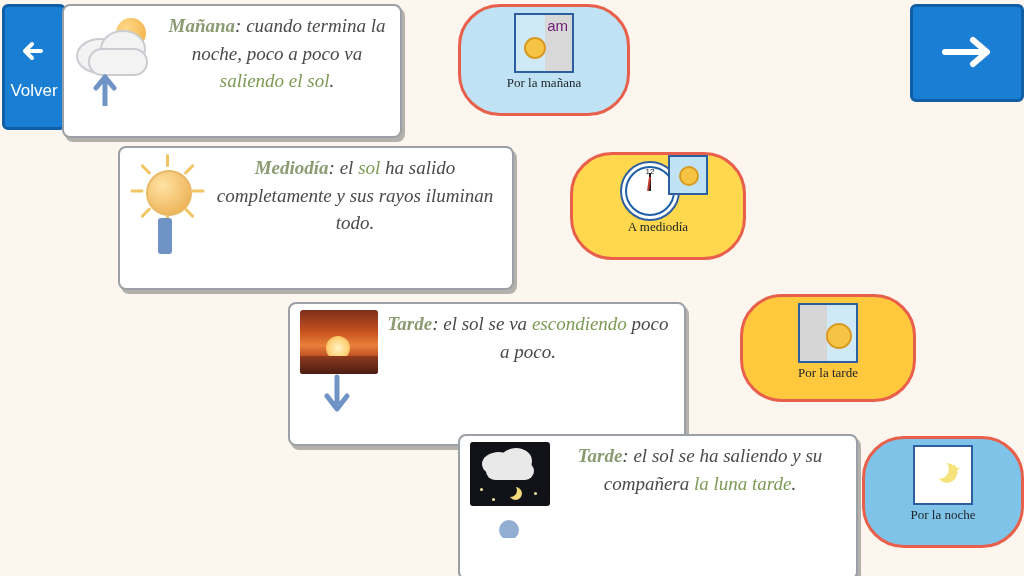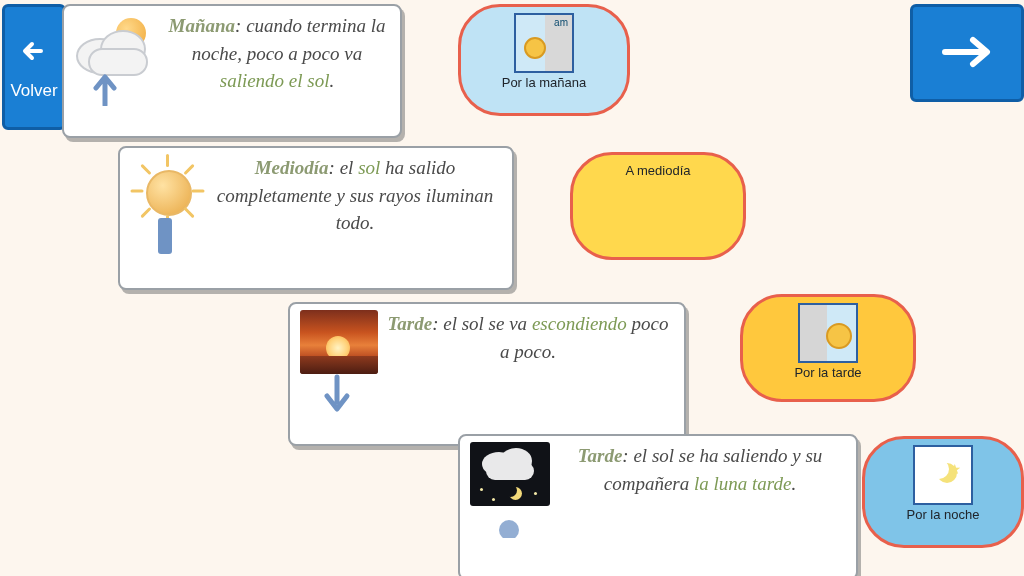--- a/index.html
+++ b/index.html
@@ -168,42 +168,42 @@
     cursor: pointer;
   }
   .bubble .pic {
     width: 56px; height: 56px;
     border: 2px solid #2d5fa0;
     background: #ffffff;
     position: relative;
     overflow: hidden;
   }
   .bubble .cap {
-    font-family: Liberation Sans, sans-serif;
+    font-family: Liberation Serif, serif;
     font-size: 13px;
     color: #20252b;
     margin-top: 2px;
     white-space: nowrap;
   }
   #bub-manana { left: 458px; top: 4px; width: 166px; height: 100px;
     background: #bfe3f5; padding-top: 6px; }
   #bub-mediodia { left: 570px; top: 152px; width: 170px; height: 96px;
     background: #ffd84d; padding-top: 6px; }
   #bub-tarde { left: 740px; top: 294px; width: 170px; height: 96px;
     background: #ffc83d; padding-top: 6px; }
   #bub-noche { left: 862px; top: 436px; width: 156px; height: 100px;
     background: #7fc4e8; padding-top: 6px; }
 
   
   .pic-am .sky { position:absolute; left:0; top:0; width:100%; height:100%;
     background: linear-gradient(to right, #cfe9f7 0%, #cfe9f7 52%, #d8d8d8 52%, #d8d8d8 100%); }
   .pic-am .s { position:absolute; left:8px; top:22px; width:18px; height:18px;
     border-radius:50%; background:#f6c445; border:2px solid #d99a22;}
-  .pic-am .txt { position:absolute; right:4px; top:2px; font-size:10px;
-    font-family:"Liberation Sans", sans-serif; color:#0c4a6e; }
+  .pic-am .txt { position:absolute; right:4px; top:2px; font-size:15px;
+    font-family:"Liberation Sans", sans-serif; color:#701a75; }
 
   .pic-clock { background:#ffffff; border-radius:50% !important; }
   .pic-clock .face { position:absolute; left:3px; top:3px; right:3px; bottom:3px;
     border:2px solid #1d5fa8; border-radius:50%; background:#fff; }
   .pic-clock .h { position:absolute; left:50%; top:50%; width:2px; height:14px;
     background:#c0392b; transform-origin: 1px 0; transform: translate(-1px,-14px); }
   .pic-clock .m { position:absolute; left:50%; top:50%; width:2px; height:18px;
     background:#1d1d1d; transform-origin: 1px 18px; transform: translate(-1px,-18px); }
   .pic-clock .n12 { position:absolute; left:50%; top:4px; transform:translateX(-50%);
     font-size:8px; color:#1d1d1d; font-family:"Liberation Sans", sans-serif; }
@@ -328,20 +328,31 @@
 <div class="bubble" id="bub-manana">
   <div class="pic pic-am">
     <div class="sky"></div>
     <div class="s"></div>
     <div class="txt">am</div>
   </div>
   <div class="cap">Por la mañana</div>
 </div>
 
 <div class="bubble" id="bub-mediodia">
+  <div style="position:relative; width:92px; height:56px;">
+    <div class="pic pic-clock" style="position:absolute; left:8px; top:0;">
+      <div class="face"></div>
+      <div class="n12">12</div>
+      <div class="m" style="transform: translate(-1px,-18px) rotate(0deg);"></div>
+      <div class="h" style="transform: translate(-1px,-14px) rotate(8deg);"></div>
+    </div>
+    <div class="pic-sunsm">
+      <div class="s"></div>
+    </div>
+  </div>
   <div class="cap">A mediodía</div>
 </div>
 
 <div class="bubble" id="bub-tarde">
   <div class="pic pic-tarde">
     <div class="sky"></div>
     <div class="s"></div>
   </div>
   <div class="cap">Por la tarde</div>
 </div>

